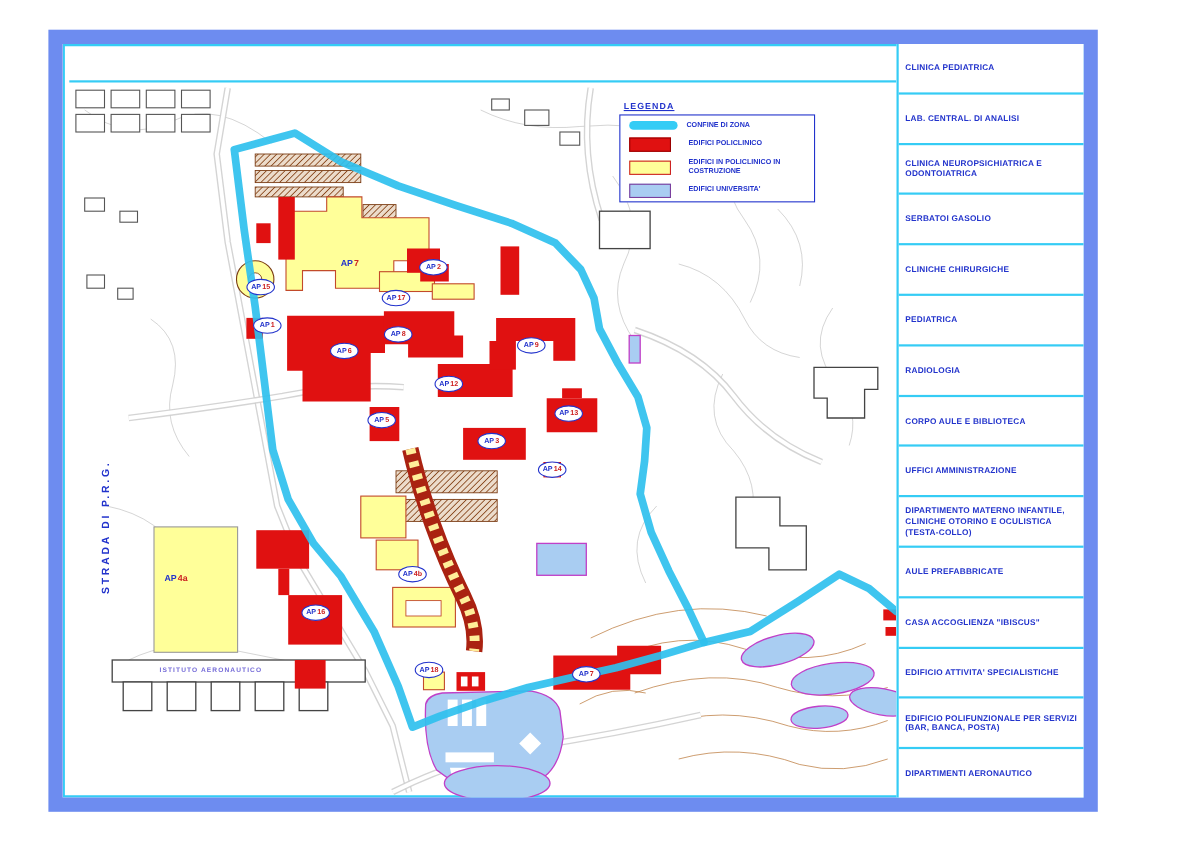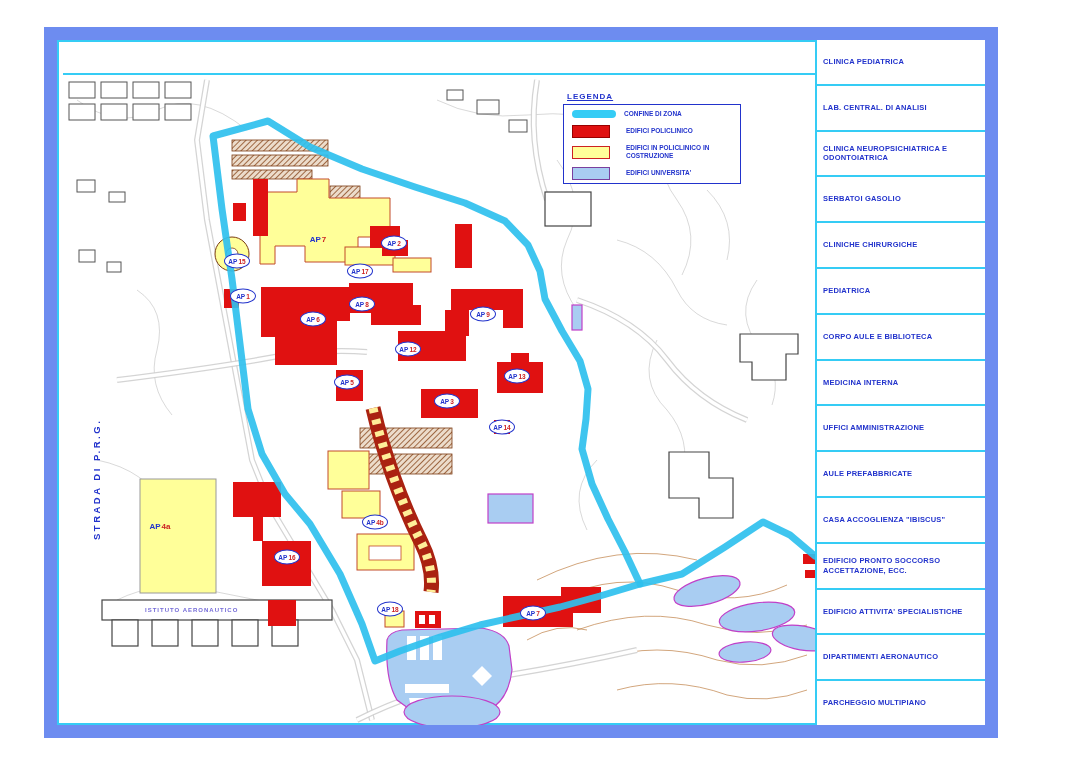--- a/index.html
+++ b/index.html
@@ -324,24 +324,24 @@
       </div>
     </div>
 
     <div class="sidebar">
         <div class="sb-row">CLINICA PEDIATRICA</div>
         <div class="sb-row">LAB. CENTRAL. DI ANALISI</div>
         <div class="sb-row">CLINICA NEUROPSICHIATRICA E ODONTOIATRICA</div>
         <div class="sb-row">SERBATOI GASOLIO</div>
         <div class="sb-row">CLINICHE CHIRURGICHE</div>
         <div class="sb-row">PEDIATRICA</div>
+        <div class="sb-row">RADIOLOGIA</div>
         <div class="sb-row">CORPO AULE E BIBLIOTECA</div>
-        <div class="sb-row">MEDICINA INTERNA</div>
         <div class="sb-row">UFFICI AMMINISTRAZIONE</div>
+        <div class="sb-row">DIPARTIMENTO MATERNO INFANTILE, CLINICHE OTORINO E OCULISTICA (TESTA-COLLO)</div>
         <div class="sb-row">AULE PREFABBRICATE</div>
         <div class="sb-row">CASA ACCOGLIENZA "IBISCUS"</div>
-        <div class="sb-row">EDIFICIO PRONTO SOCCORSO ACCETTAZIONE, ECC.</div>
         <div class="sb-row">EDIFICIO ATTIVITA' SPECIALISTICHE</div>
+        <div class="sb-row">EDIFICIO POLIFUNZIONALE PER SERVIZI (BAR, BANCA, POSTA)</div>
         <div class="sb-row">DIPARTIMENTI AERONAUTICO</div>
-        <div class="sb-row">PARCHEGGIO MULTIPIANO</div>
       </div>
   </div>
 </div>
 
 </body></html>

